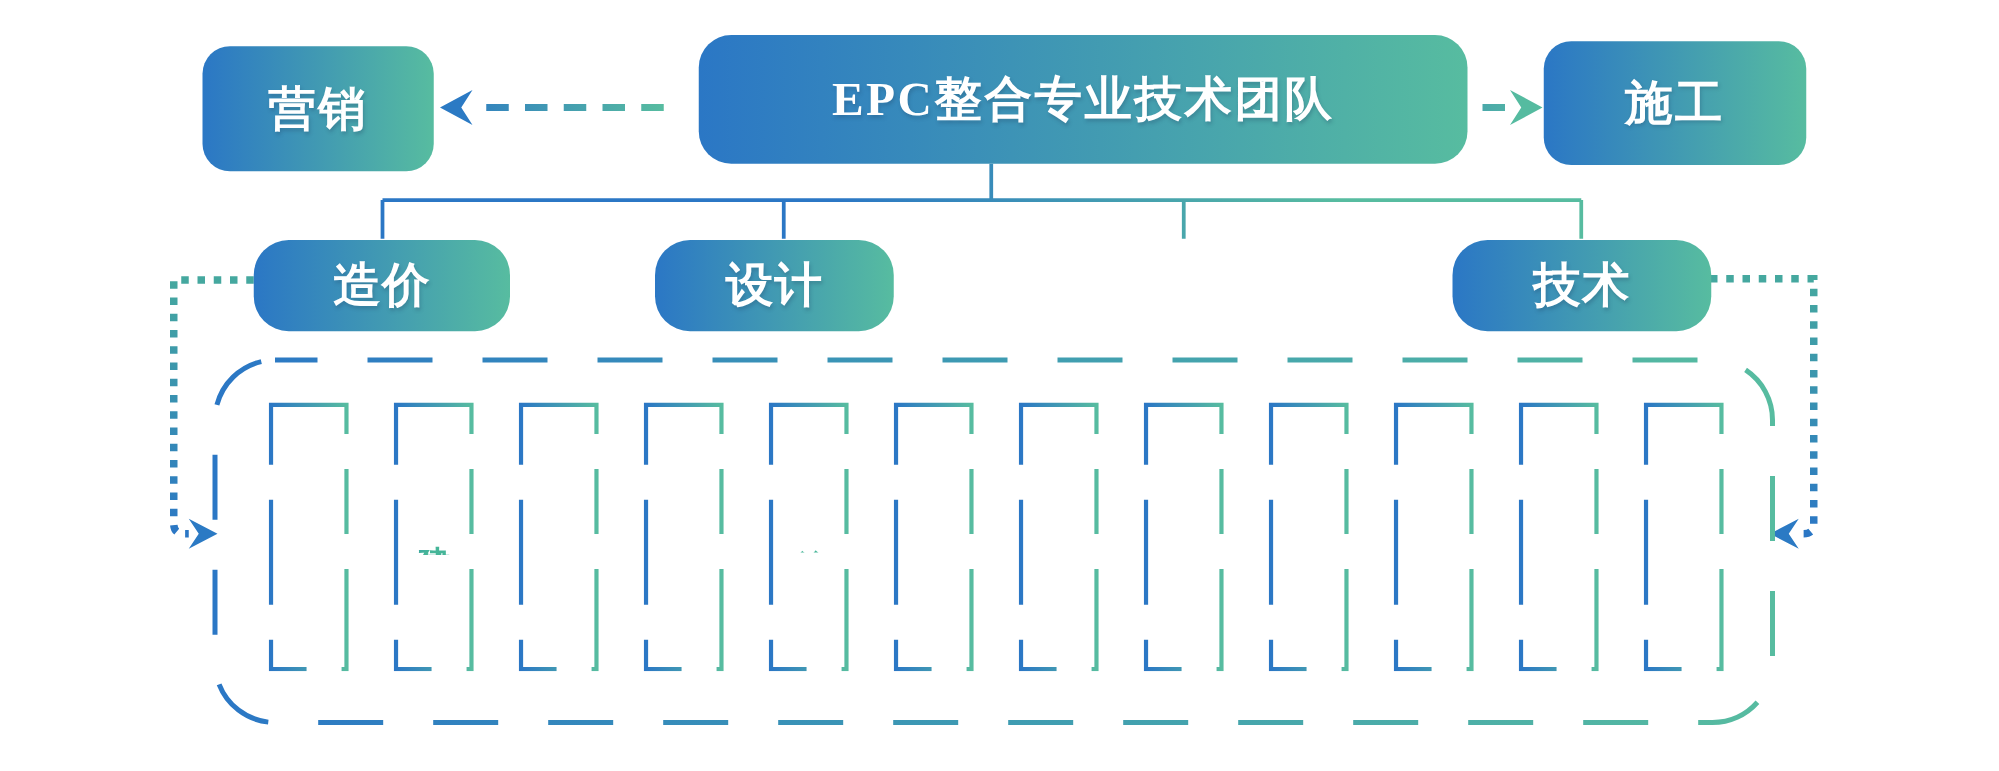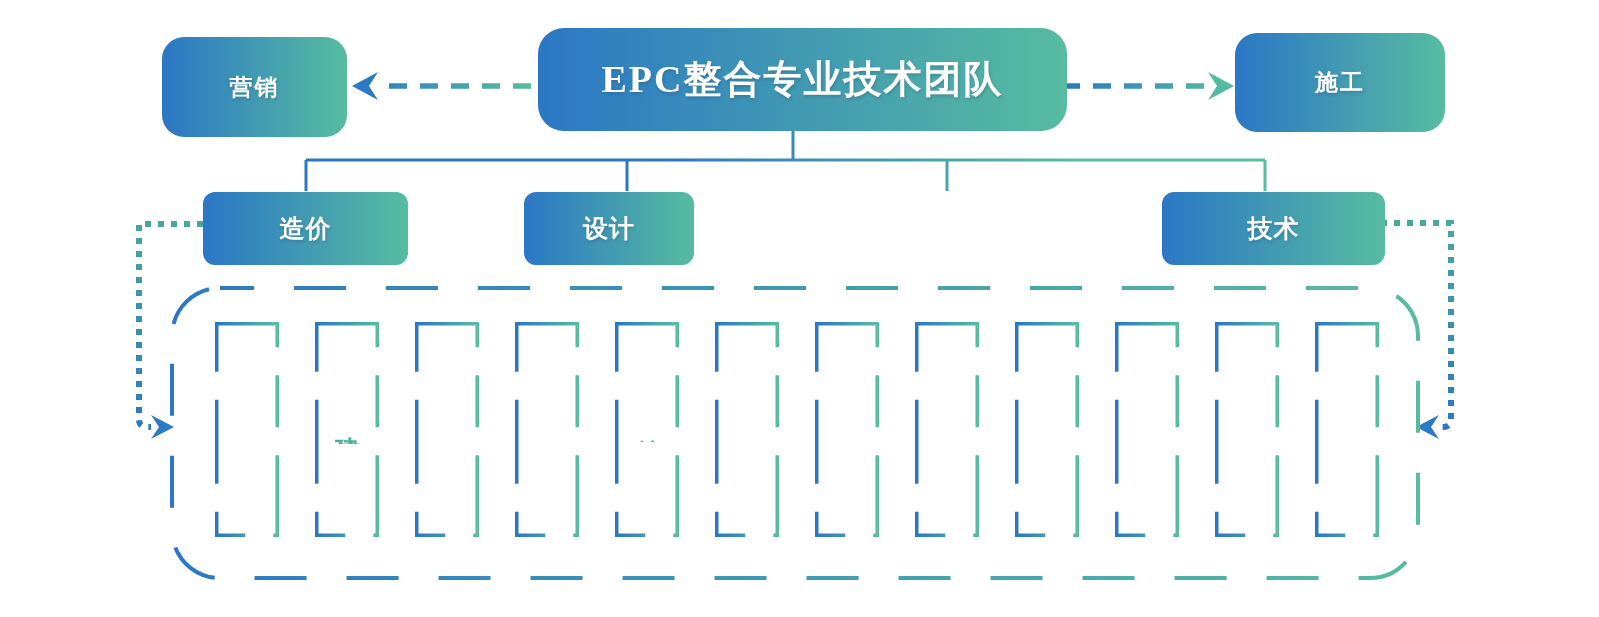--- a/index.html
+++ b/index.html
@@ -23,22 +23,22 @@
   .layer{position:absolute;left:0;top:0;width:1599px;height:617px;}
   .box{
     position:absolute;
     background:linear-gradient(90deg,var(--grad-start),var(--grad-end));
     color:var(--box-text);
     display:flex;align-items:center;justify-content:center;
     font-weight:bold;
     text-shadow:1px 2px 3px rgba(30,60,90,0.25);
   }
   .box.main{border-radius:26px;font-size:38px;letter-spacing:2px;}
-  .box.satellite{border-radius:22px;font-size:23px;letter-spacing:2px;text-align:right;}
-  .box.category{border-radius:12px;font-size:25px;letter-spacing:1px;}
+  .box.satellite{border-radius:22px;font-size:38px;letter-spacing:2px;text-align:right;}
+  .box.category{border-radius:28px;font-size:38px;letter-spacing:1px;}
   .items-row{position:absolute;left:0;top:0;width:1599px;height:617px;pointer-events:none;}
   .item{
     position:absolute;top:322px;width:64px;height:215px;
     display:flex;align-items:center;justify-content:center;
   }
   .item-border{position:absolute;left:0;top:0;width:64px;height:215px;}
   .item-label{
     position:relative;
     writing-mode:vertical-rl;
     text-orientation:upright;
@@ -103,39 +103,39 @@
 
     <path d="M203 224 H139 V419 Q139 427 147 427 H151" fill="none" stroke="url(#gradDot)" stroke-width="6" stroke-dasharray="6 7"></path>
     <polygon points="151,415 174,427 151,439 159,427" fill="var(--arrow-blue)"></polygon>
 
     <path d="M1368 223 H1451 V419 Q1451 427 1443 427 H1439" fill="none" stroke="url(#gradDot)" stroke-width="6" stroke-dasharray="6 7"></path>
     <polygon points="1439,415 1416,427 1439,439 1431,427" fill="var(--arrow-blue)"></polygon>
 
     <rect x="172" y="288" width="1246" height="290" rx="48" fill="none" stroke="url(#gradContainer)" stroke-width="4" stroke-dasharray="52 40" stroke-dashoffset="18"></rect>
   </svg>
 
-  <div class="box main" style="left:538px;top:28px;width:529px;height:103px">
+  <div class="box main" style="left:559px;top:28px;width:615px;height:103px">
     <span>EPC整合专业技术团队</span>
   </div>
 
   <div class="box satellite" style="left:162px;top:37px;width:185px;height:100px">
     <span>营销</span>
   </div>
 
   <div class="box satellite" style="left:1235px;top:33px;width:210px;height:99px">
     <span>施工</span>
   </div>
 
   <div class="box category" style="left:203px;top:192px;width:205px;height:73px">
     <span>造价</span>
   </div>
-  <div class="box category" style="left:524px;top:192px;width:170px;height:73px">
+  <div class="box category" style="left:524px;top:192px;width:191px;height:73px">
     <span>设计</span>
   </div>
-  <div class="box category" style="left:1162px;top:192px;width:223px;height:73px">
+  <div class="box category" style="left:1162px;top:192px;width:207px;height:73px">
     <span>技术</span>
   </div>
 
   <div class="items-row" id="items-row">
       <div class="item" style="left: 215px;">
         <svg class="item-border" viewBox="0 0 64 215" xmlns="http://www.w3.org/2000/svg">
           <rect x="1.75" y="1.75" width="60.5" height="211.5" fill="none" stroke="url(#gradItem)" stroke-width="3.5" stroke-dasharray="84 28 52 28"></rect>
         </svg>
         <span class="item-label">全专业设计</span>
       </div>

